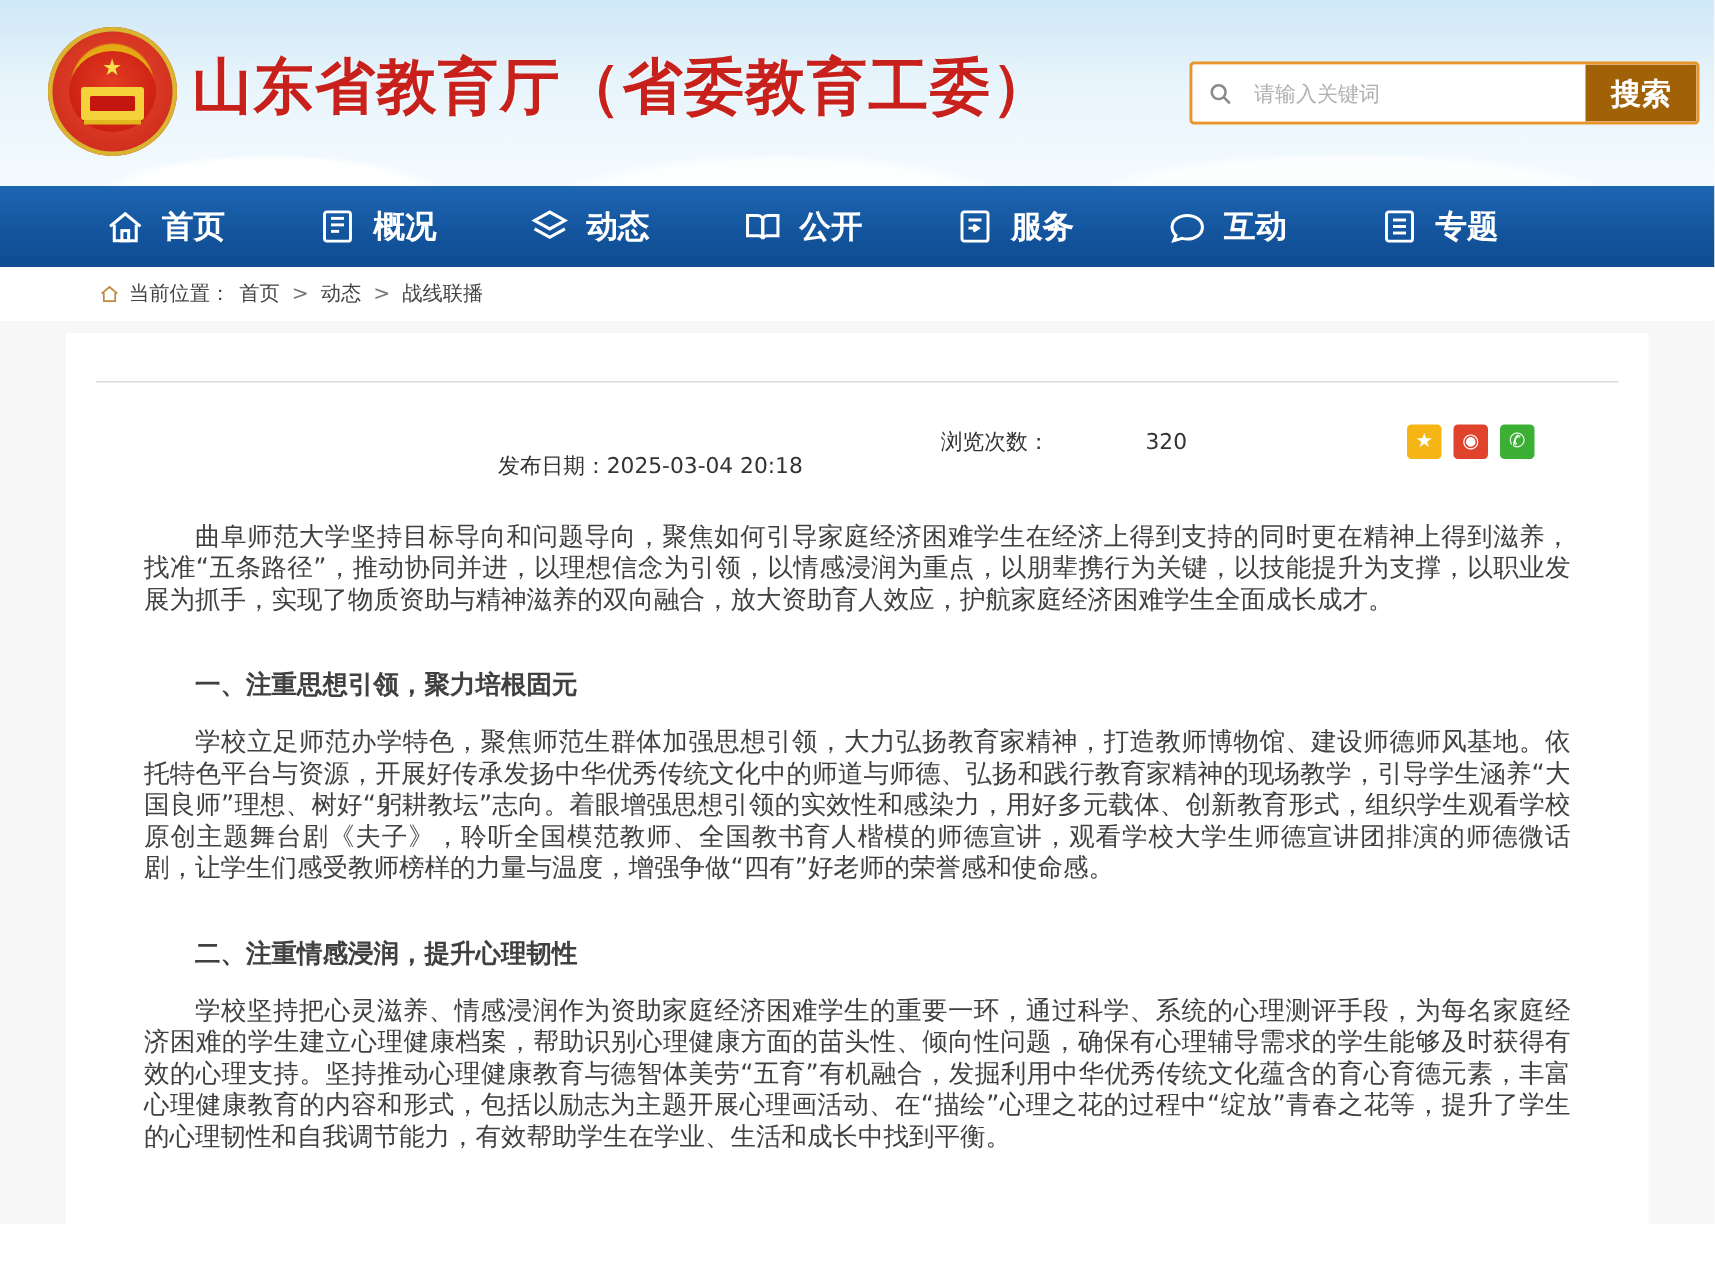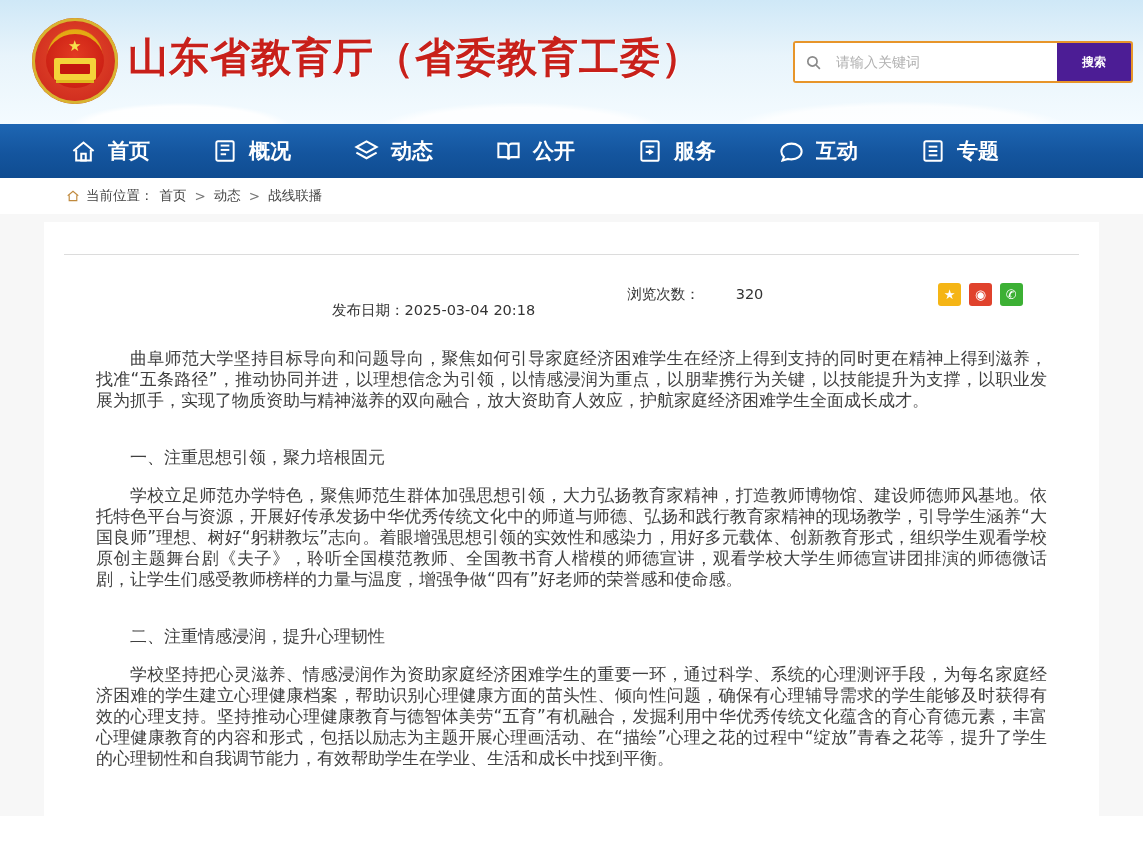--- a/index.html
+++ b/index.html
@@ -72,22 +72,22 @@
   }
   .search-field input {
     border: 0; outline: 0; width: 100%; height: 100%;
     font-size: 14px; color: #333;
     font-family: "Liberation Sans", sans-serif;
     background: transparent;
   }
   .search-field input::placeholder { color: #b0b0b0; }
   .search-icon { flex: 0 0 auto; color: #8a8a8a; display: flex; }
   .search-btn {
-    width: 74px; background: #4c1d95;
-    color: #fff; font-size: 12px; font-weight: bold;
+    width: 74px; background: #a16207;
+    color: #fff; font-size: 20px; font-weight: bold;
     display: flex; align-items: center; justify-content: center;
     cursor: pointer; border: none;
     font-family: Liberation Sans, sans-serif;
   }
 
   
   .nav {
     height: 54px;
     background: linear-gradient(180deg, #1e66b3 0%, #14559e 55%, #0f4c91 100%);
     display: flex; align-items: center;
@@ -133,42 +133,42 @@
   .meta-row {
     border-top: 1px solid #dcdcdc;
     margin: 0 20px;
     display: flex; align-items: center;
     padding: 14px 0 12px;
     font-size: 14.5px; color: #333;
     font-family: "DejaVu Sans", sans-serif;
   }
   .meta-date { margin-left: 268px; margin-top: 32px; }
   .meta-views { margin-left: 92px; }
-  .meta-views .count { margin-left: 36px; }
+  .meta-views .count { margin-left: 64px; }
   .share { margin-left: auto; margin-right: 56px; display: flex; gap: 8px; }
   .share span {
     width: 23px; height: 23px; border-radius: 3px;
     display: flex; align-items: center; justify-content: center;
     font-size: 13px; color: #fff; cursor: pointer; line-height: 1;
   }
   .sh-fav { background: #f5b515; }
   .sh-weibo { background: #e0422c; }
   .sh-wechat { background: #3cb034; }
 
   .body-text { padding: 16px 52px 30px; }
   .body-text p {
     margin: 0 0 17px;
     font-family: "DejaVu Sans", "Liberation Serif", serif;
     font-size: 17px;
     line-height: 21px;
     color: #404040;
     text-indent: 2em;
     text-align: justify;
   }
-  .body-text p.sub { font-weight: normal; margin-top: 36px; }
+  .body-text p.sub { font-weight: bold; margin-top: 36px; }
 </style>
 </head>
 <body>
 
 <div class="page">
 
   <div class="header">
     <div class="clouds"></div>
 
     <div class="emblem">

